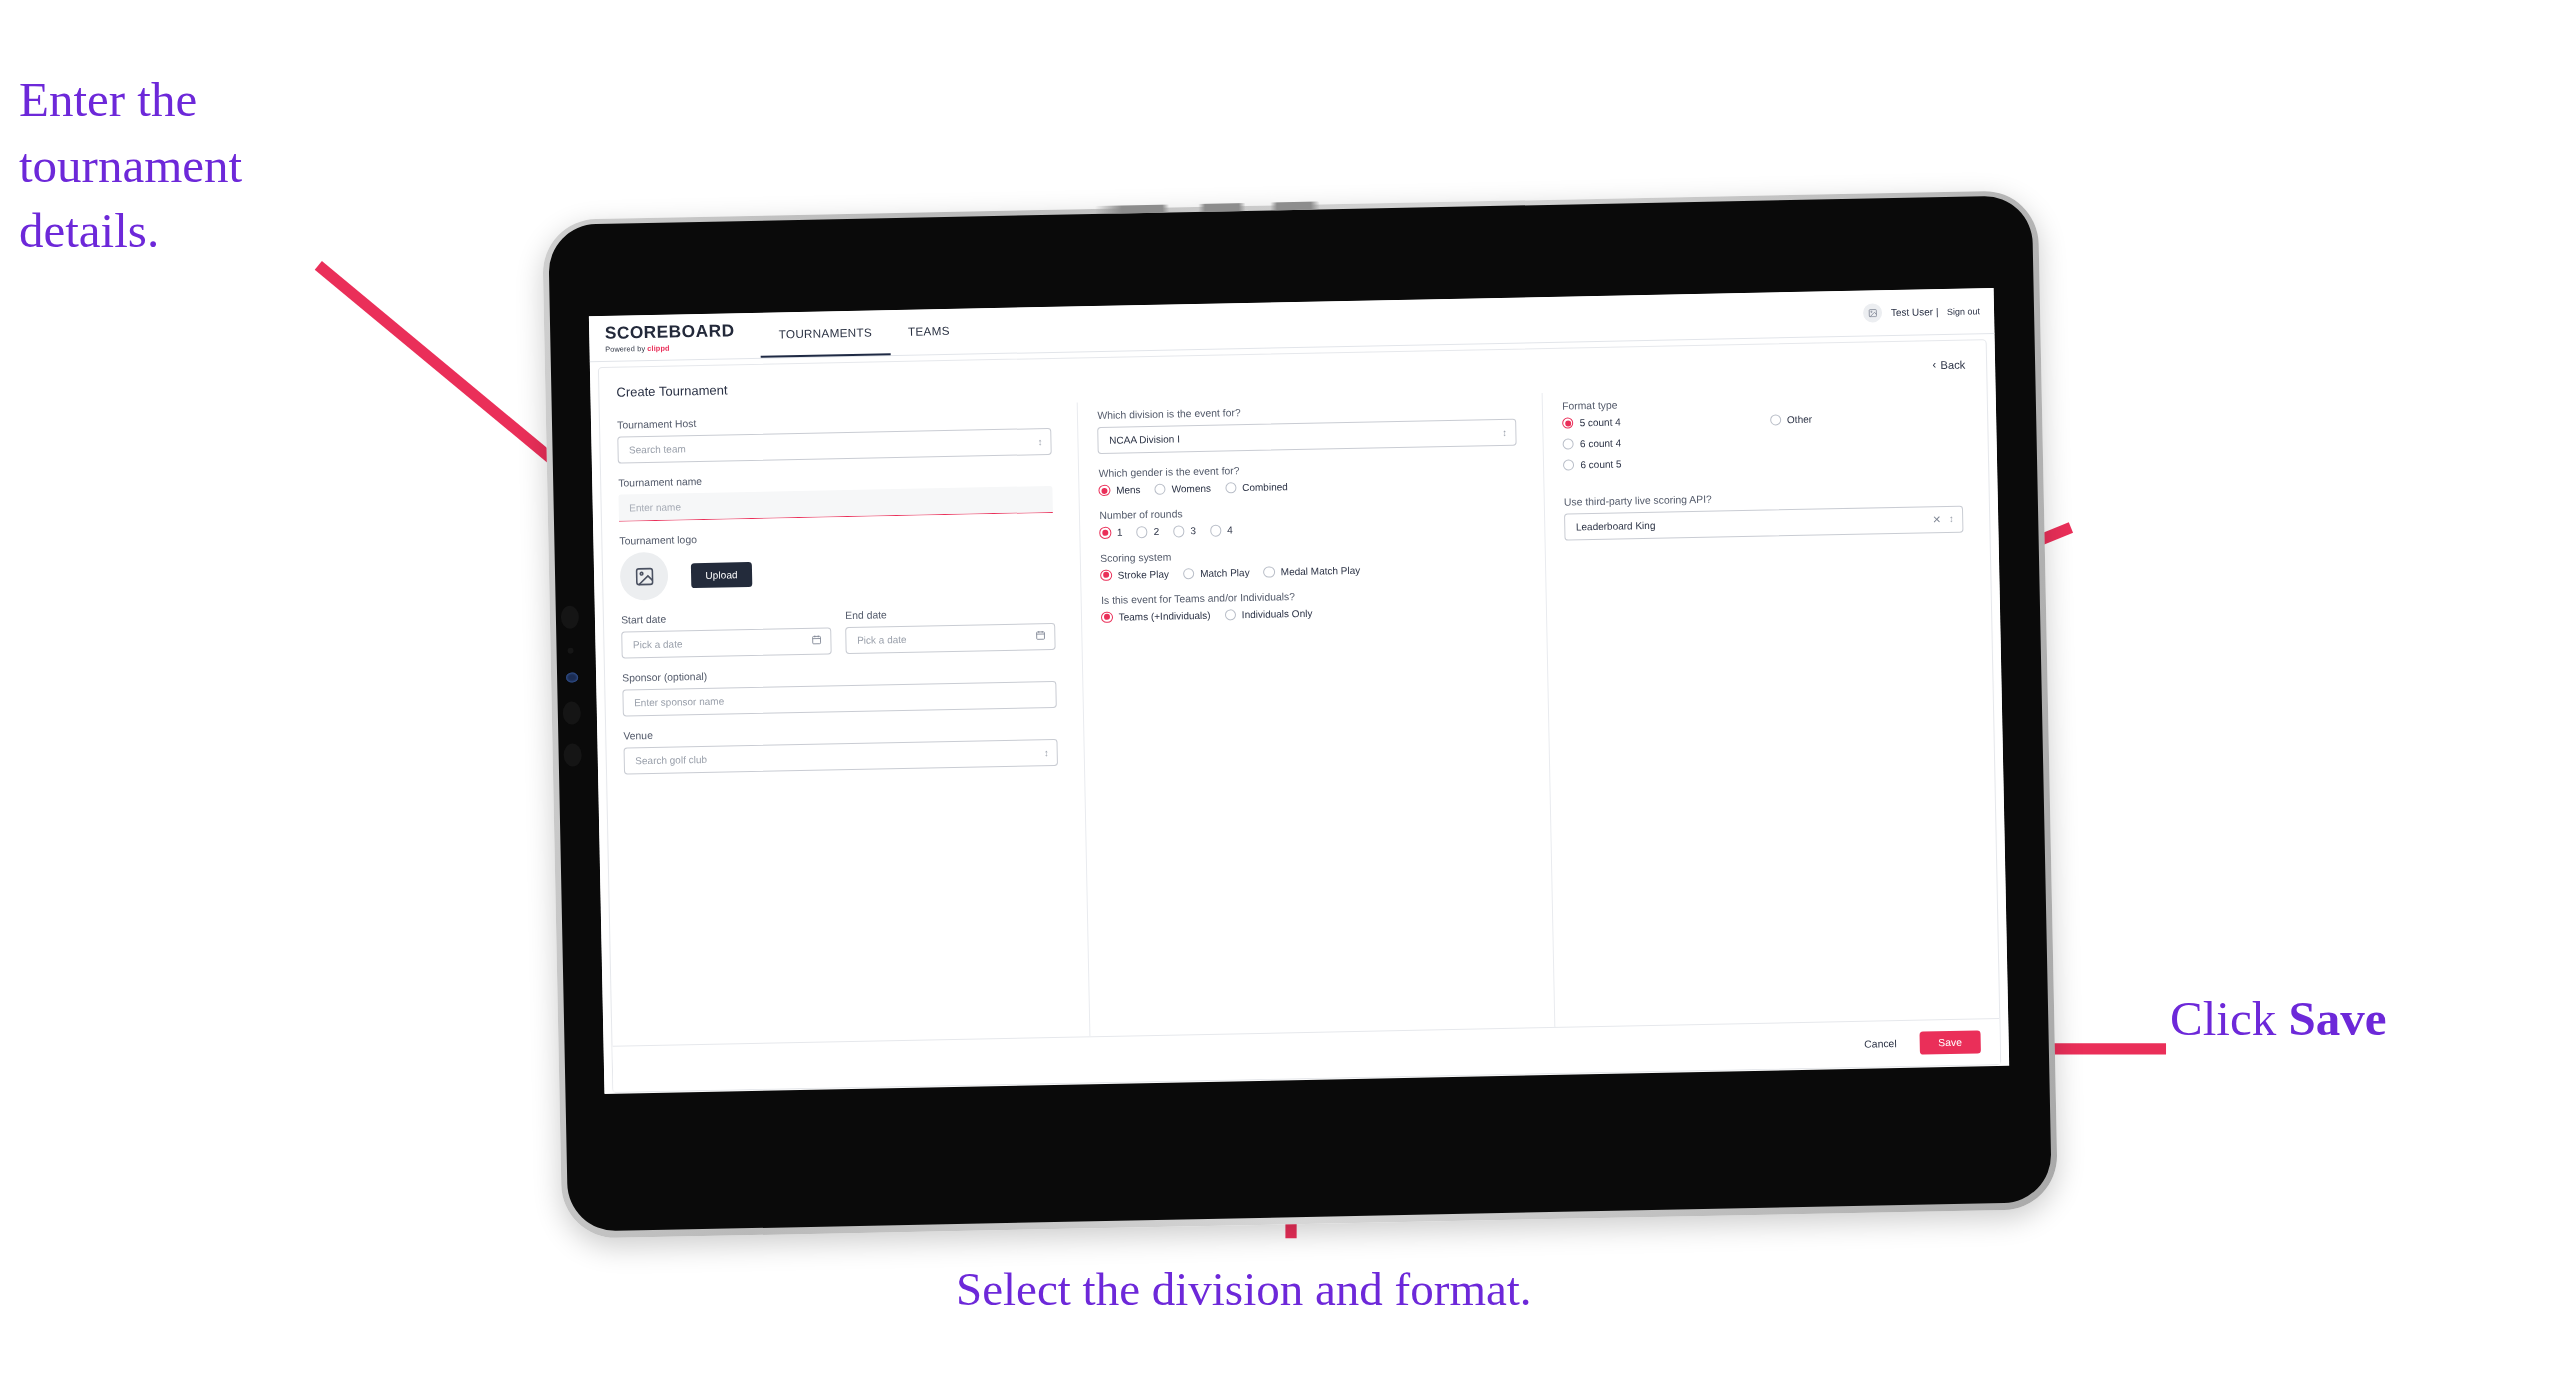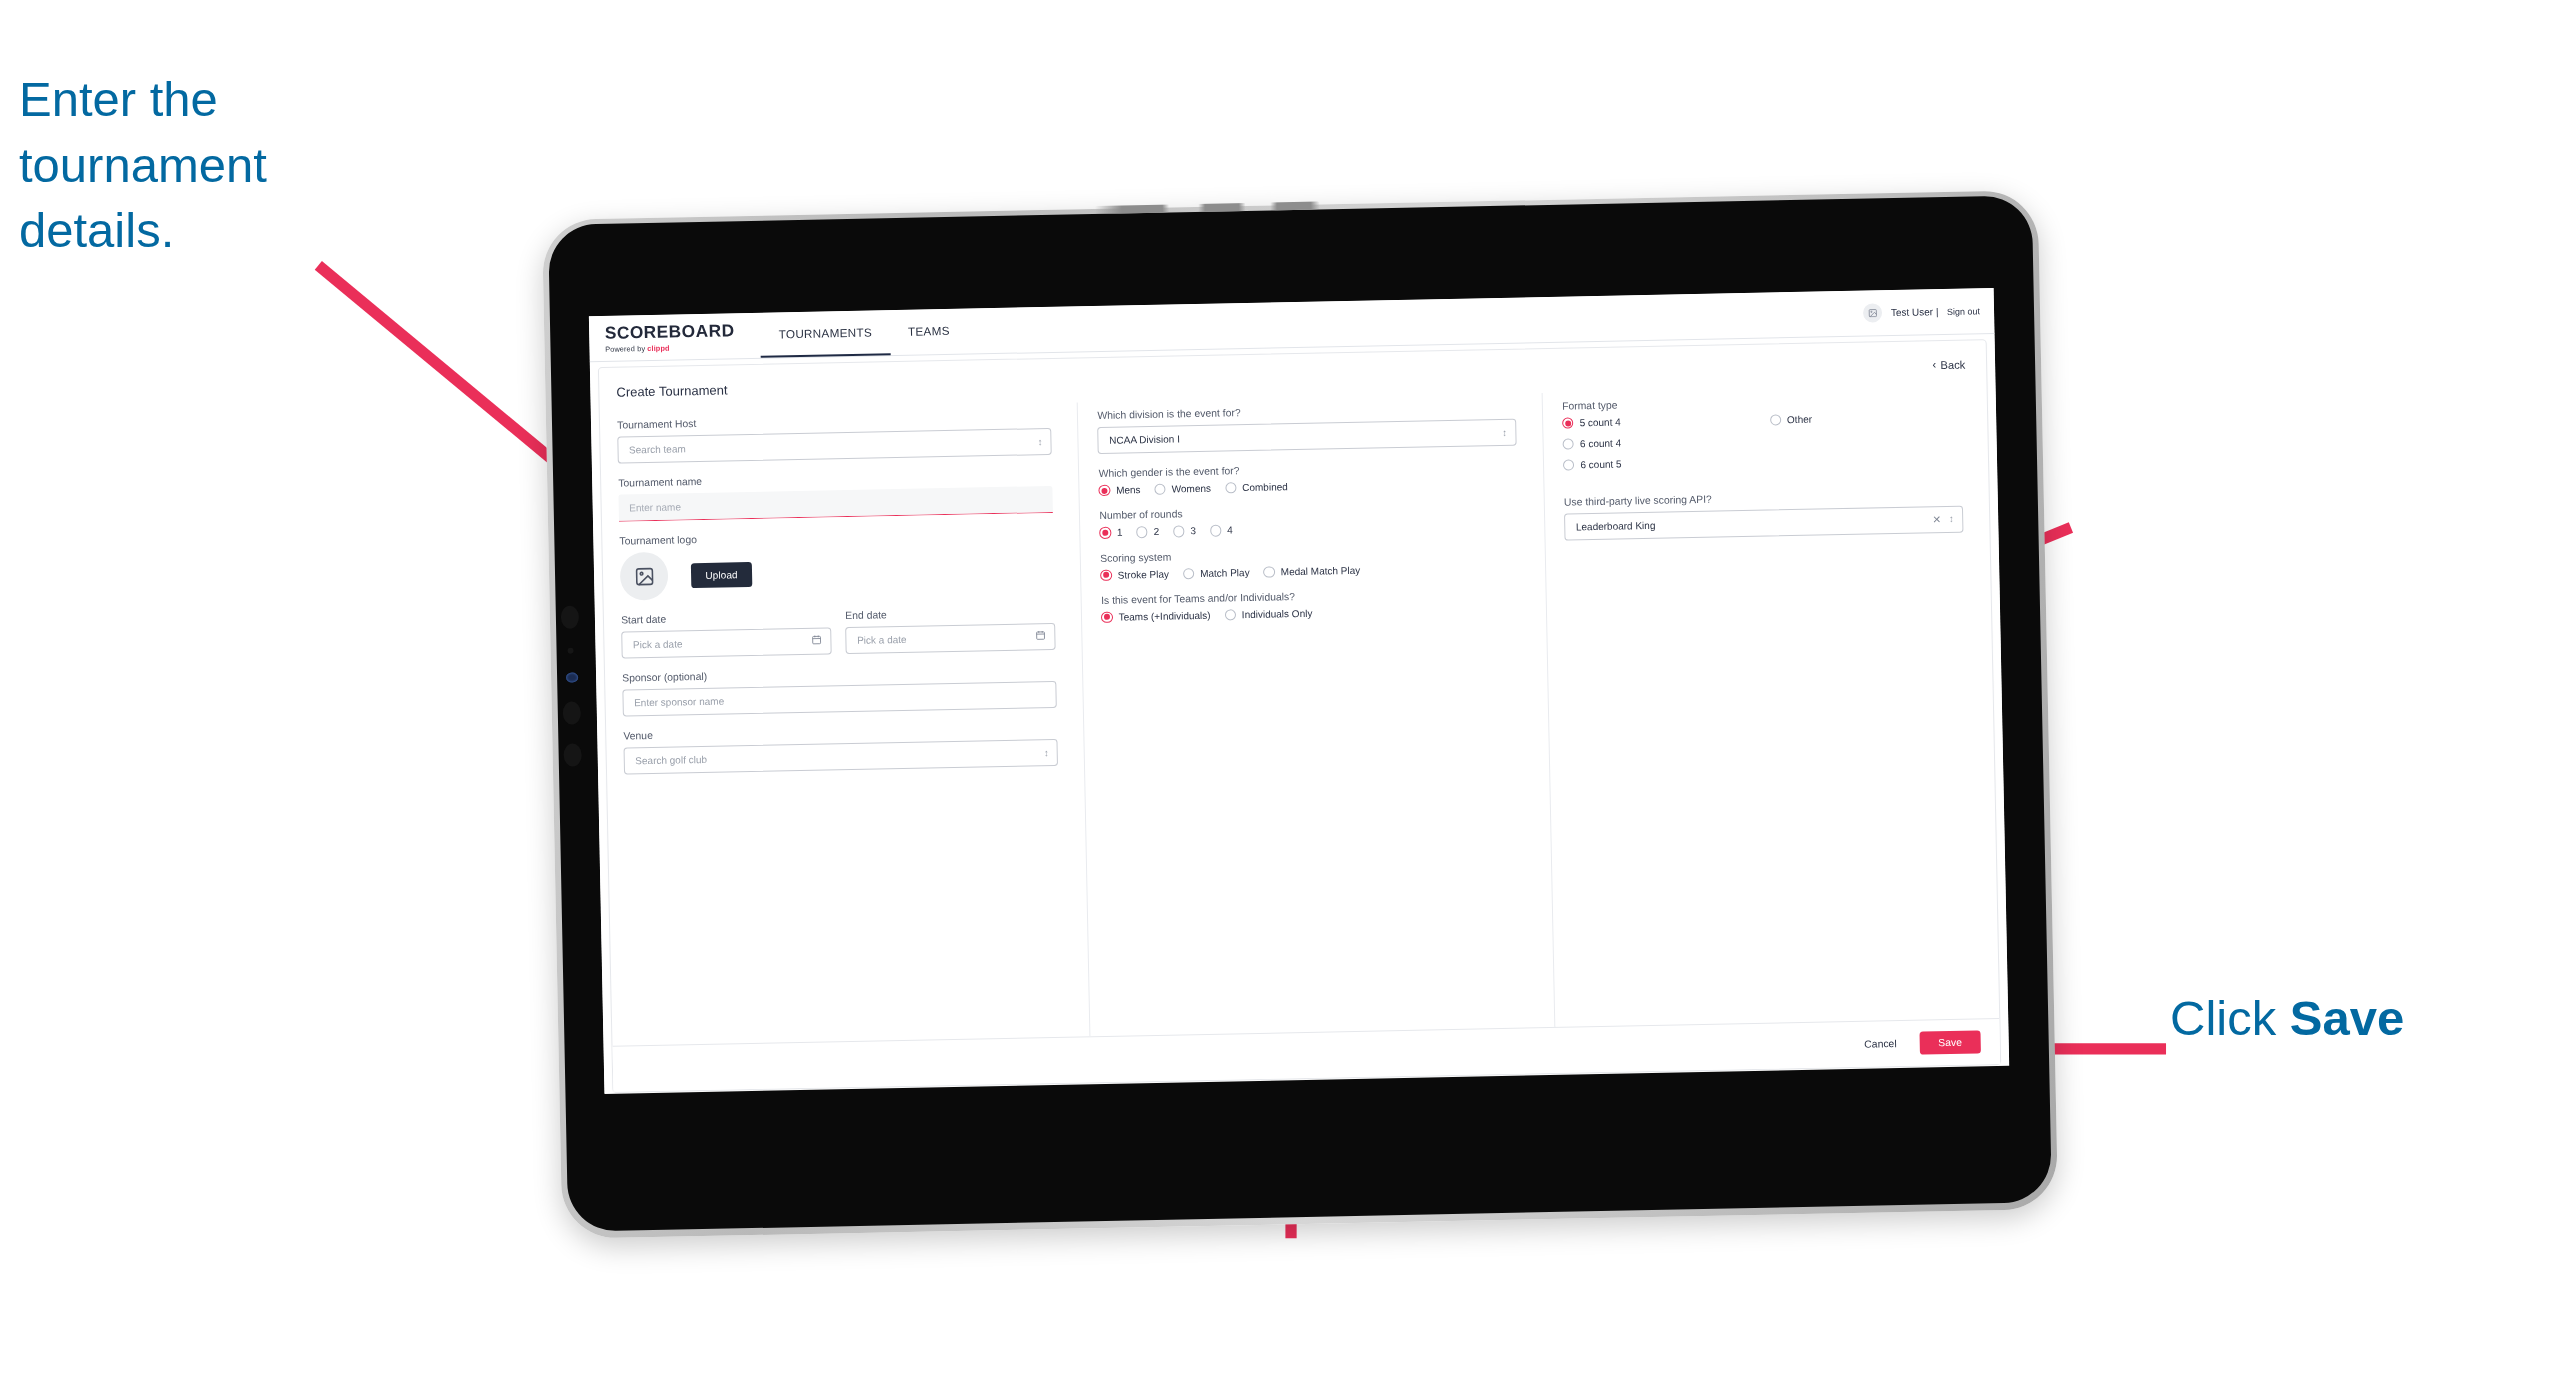--- a/index.html
+++ b/index.html
@@ -7,22 +7,22 @@
     width: 2576px; height: 1386px;
     background: #ffffff;
     font-family: "Liberation Sans", sans-serif;
     overflow: hidden;
   }
   .stage { position: relative; width: 2576px; height: 1386px; background:#fff; }
 
   
   .callout {
     position: absolute;
-    color: #0369a1;
-    font-family: Liberation Sans, sans-serif;
+    color: #6d28d9;
+    font-family: Liberation Serif, serif;
     font-weight: 400;
     line-height: 1.34;
     white-space: pre-line;
   }
   #callout-enter-details { left: 19px; top: 67px; font-size: 49px; width: 372px; }
   #callout-live-scoring  { left: 2079px; top: 245px; font-size: 49px; width: 484px; }
   #callout-click-save    { left: 2170px; top: 986px; font-size: 49px; }
   #callout-click-save b  { font-weight: 700; }
   #callout-select-div    { left: 956px; top: 1258px; font-size: 47px; }
 
@@ -207,20 +207,21 @@
 
 <div class="stage">
 
   <div class="callout" id="callout-enter-details">Enter the
 tournament
 details.</div>
 
 
   <div class="callout" id="callout-click-save"><span>Click </span><b>Save</b></div>
 
+  <div class="callout" id="callout-select-div">Select the division and format.</div>
 
   <svg class="arrow-svg" style="left:0;top:0;width:2576px;height:1386px" viewBox="0 0 2979 1603" width="2576" height="1386">
 
     <g>
       <line x1="368" y1="307" x2="685" y2="570" stroke="#ea2f59" stroke-width="13"></line>
       <polygon points="712,594 651,581 672,535" fill="#ea2f59"></polygon>
     </g>
 
     <g>
       <line x1="2395" y1="610" x2="2285" y2="655" stroke="#ea2f59" stroke-width="13"></line>

